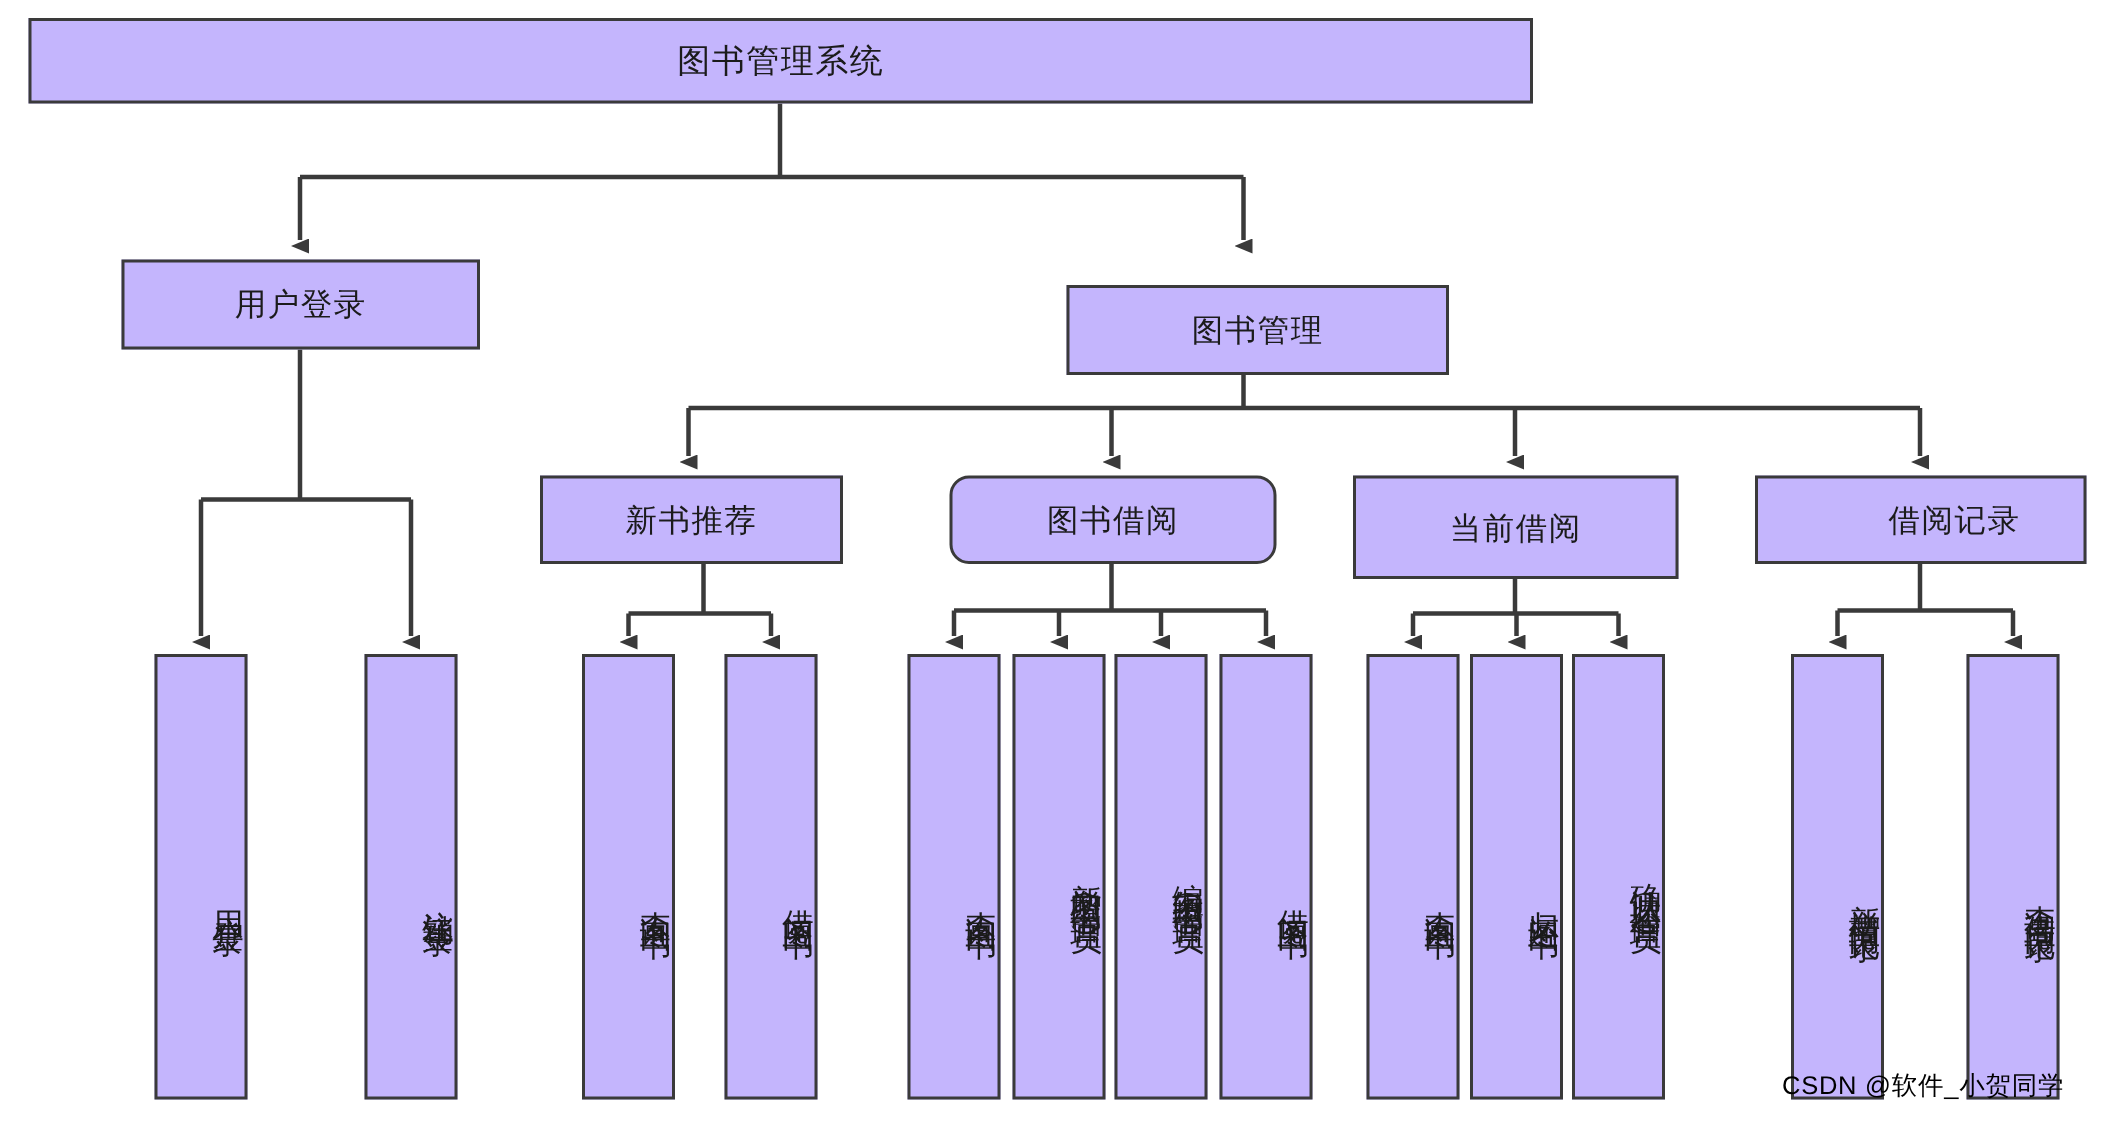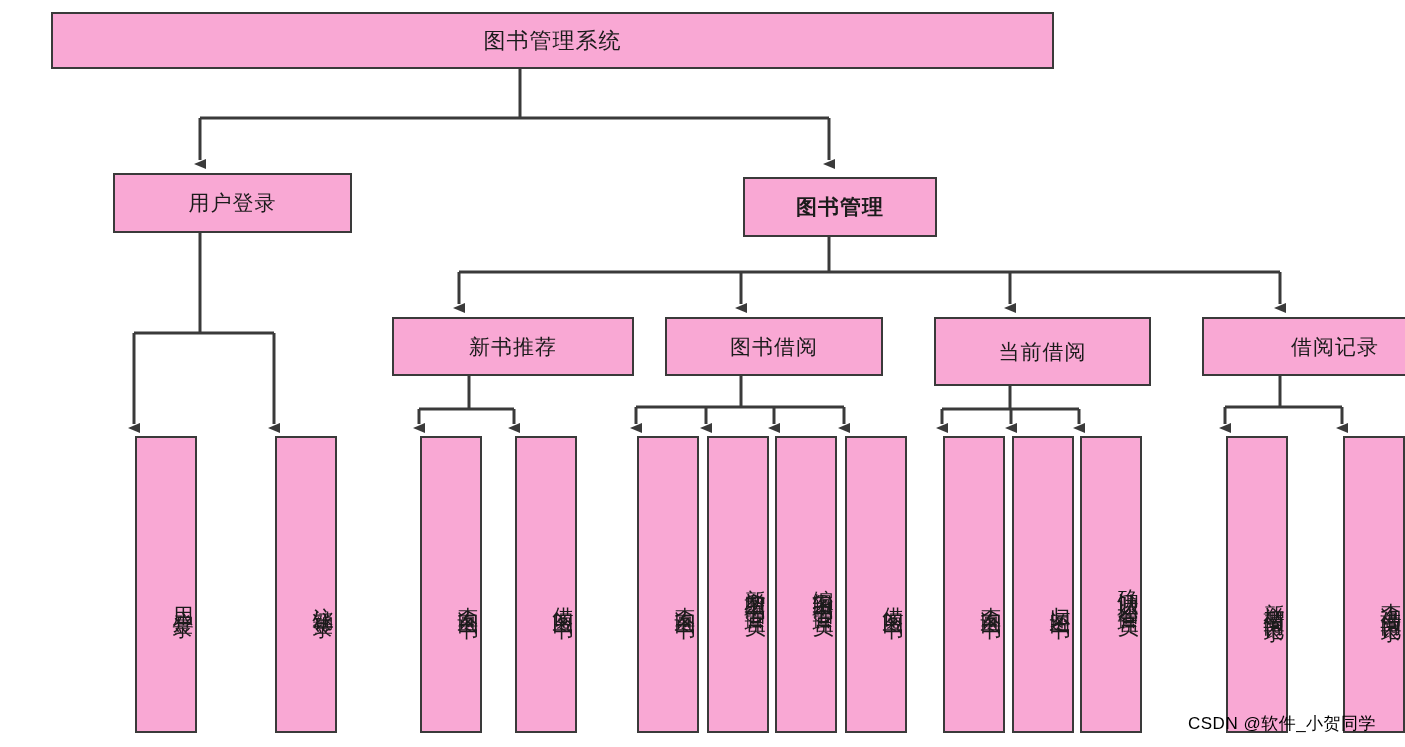--- a/index.html
+++ b/index.html
@@ -8,30 +8,29 @@
     background:#ffffff;
     font-family:"Liberation Sans","DejaVu Sans",sans-serif;
     overflow:hidden;
   }
   #diagram{position:relative;width:1405px;height:747px;}
   svg#edges{position:absolute;left:0;top:0;width:1405px;height:747px;}
 
   .node{
     position:absolute;
     box-sizing:border-box;
-    background:#f9a8d4;
+    background:#c4b5fd;
     border:2px solid #3a3a3a;
     display:flex;
     align-items:center;
     justify-content:center;
     color:#1b1b1b;
     font-size:21px;
     letter-spacing:1px;
     z-index:2;
-    margin-left:32px;
   }
   .node.root{font-size:22px;}
   .node.leaf{
     font-size:21px;
     writing-mode:vertical-rl;
     text-orientation:upright;
     align-items:flex-start;
     justify-content:center;
     padding-top:26px;
     line-height:1.15;
@@ -108,28 +107,28 @@
     </g>
   </svg>
 
   <div class="node root" style="left:19px;top:12px;width:1003px;height:57px;">
     <span>图书管理系统</span>
   </div>
 
   <div class="node" style="left:81px;top:173px;width:239px;height:60px;">
     <span>用户登录</span>
   </div>
-  <div class="node" style="left:711px;top:177px;width:194px;height:60px;font-weight:bold;">
+  <div class="node" style="left:711px;top:190px;width:255px;height:60px;">
     <span>图书管理</span>
   </div>
 
-  <div class="node" style="left:360px;top:317px;width:242px;height:59px;">
+  <div class="node" style="left:360px;top:317px;width:202px;height:59px;">
     <span>新书推荐</span>
   </div>
-  <div class="node" style="left:633px;top:317px;width:218px;height:59px;">
+  <div class="node" style="left:633px;top:317px;width:218px;height:59px;border-radius:13px;">
     <span>图书借阅</span>
   </div>
   <div class="node" style="left:902px;top:317px;width:217px;height:69px;">
     <span>当前借阅</span>
   </div>
   <div class="node" style="left:1170px;top:317px;width:221px;height:59px;padding-left:45px;">
     <span>借阅记录</span>
   </div>
 
   <div class="node leaf" style="left:103px;top:436px;width:62px;height:297px;">

